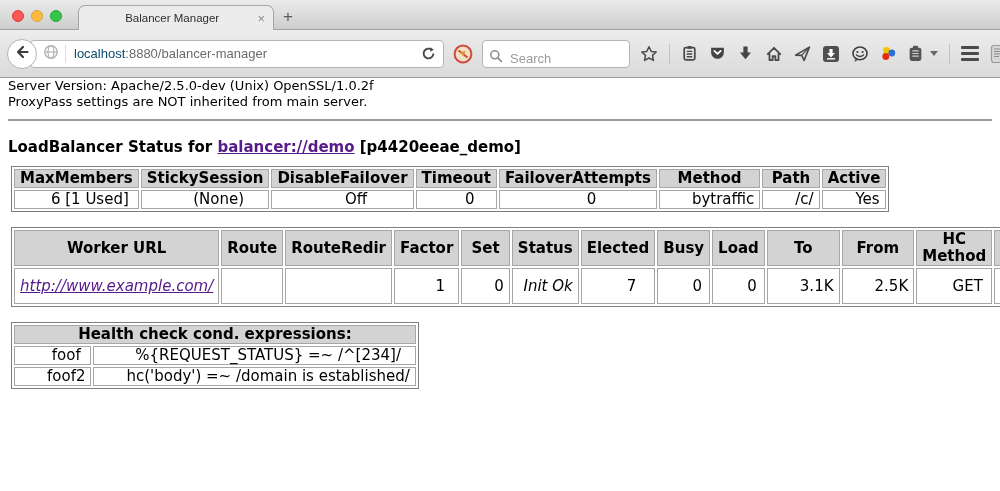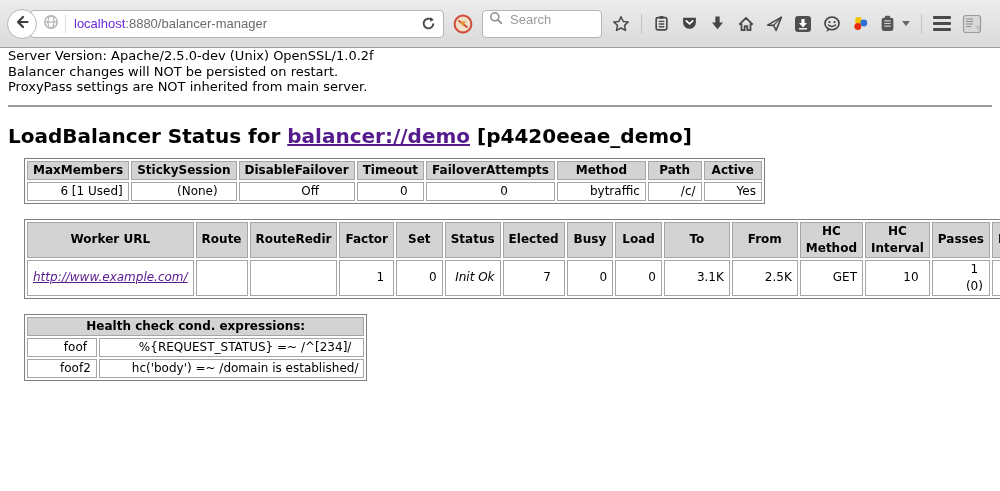--- a/index.html
+++ b/index.html
@@ -44,29 +44,29 @@
     width:30px; height:30px; border-radius:50%; background:#fff;
     border:1px solid #b4b4b4; display:flex; align-items:center; justify-content:center;
     z-index:2; margin-right:-7px; flex:none;
   }
   .urlbar {
     height:28px; width:414px; background:#fff; border:1px solid #b4b4b4;
     border-radius:4px; display:flex; align-items:center; padding:0 6px 0 12px; flex:none;
   }
   .urlbar .sep { width:1px; height:18px; background:#ddd; margin:0 8px 0 6px; }
   .url-text { font-size:13px; white-space:nowrap; flex:1; overflow:hidden; }
-  .url-host { color:#6d28d9; }
+  .url-host { color:#0c4a6e; }
   .url-path { color:#6b6b6b; }
   .reload-btn { margin-left:4px; display:flex; align-items:center; }
 
   .blocked-btn { margin:0 9px; display:flex; align-items:center; flex:none; }
 
   .searchbar {
-    height:28px; width:120px; background:#fff; border:1px solid #b4b4b4;
-    border-radius:4px; display:flex; align-items:flex-start; padding:0 6px; flex:none;
+    height:28px; width:148px; background:#fff; border:1px solid #b4b4b4;
+    border-radius:4px; display:flex; align-items:flex-end; padding:0 6px; flex:none;
   }
   .searchbar input {
     border:0; outline:0; width:100%; font-size:13px; margin-left:5px;
     font-family:inherit; color:#333; background:transparent;
   }
   .searchbar input::placeholder { color:#9a9a9a; }
 
   .iconrow { display:flex; align-items:center; gap:11px; margin-left:10px; flex:1; }
   .tb-sep { width:1px; height:20px; background:#c2c2c2; }
   .tbicon { display:flex; align-items:center; justify-content:center; }
@@ -76,38 +76,50 @@
   .burger i { display:block; width:18px; height:3px; background:#4a4a4a; border-radius:1px; }
 
   
   .content {
     height:413px; background:#fff; padding:0 8px; overflow:hidden;
     font-family:"DejaVu Sans","Liberation Sans",sans-serif; font-size:13px; color:#000;
   }
   h1.pagetitle { font-size:24px; margin:21px 0 15px; }
   .infoline { line-height:15.5px; }
   hr.rule { border:0; border-top:2px solid #9c9c9c; margin:10px 0 0 0; }
-  h3.balheading { font-size:20px; margin:17px 0 10px; }
+  h3.balheading { font-size:15px; margin:17px 0 10px; }
   a.plink { color:#551a8b; text-decoration:underline; }
 
   table.btable {
     border-collapse:separate; border-spacing:2px;
-    border:1px solid #7f7f7f; font-size:12px; margin:0 0 15px 16px;
+    border:1px solid #7f7f7f; font-size:15px; margin:0 0 15px 3px;
   }
   .btable th, .btable td { border:1px solid #a6a6a6; padding:0px 5px; line-height:17px; }
   .btable th { background:#d3d3d3; font-weight:bold; text-align:center; }
   .btable td { background:#fff; }
   td.c { text-align:center;padding-left:32px; }
   td.l { text-align:right;font-style:italic; }
 </style>
 </head>
 <body>
 
 <div class="window">
 
+  <div class="titlebar">
+    <div class="traffic">
+      <span class="light red"></span>
+      <span class="light yellow"></span>
+      <span class="light green"></span>
+    </div>
+    <div class="tab">
+      <span class="tab-title">Balancer Manager</span>
+      <span class="tab-close">×</span>
+    </div>
+    <div class="newtab">+</div>
+  </div>
 
   <div class="navbar">
     <div class="back-btn">
       <span>
         <svg width="16" height="16" viewBox="0 0 16 16">
             <path d="M9 3 L4 8 L9 13 M4 8 H13.5" stroke="#3c3c3c" stroke-width="2.2" fill="none" stroke-linecap="round" stroke-linejoin="round"></path>
           </svg>
       </span>
     </div>
 
@@ -227,21 +239,20 @@
             <path d="M13 12 L17.5 12 L17.5 17 Z" fill="#b9b9b9"></path>
           </svg>
       </span>
     </div>
   </div>
 
   <div class="content">
 
     <div>
       <div class="infoline">Server Version: Apache/2.5.0-dev (Unix) OpenSSL/1.0.2f</div>
-      <div class="infoline">Balancer changes will NOT be persisted on restart.</div>
       <div class="infoline">ProxyPass settings are NOT inherited from main server.</div>
     </div>
 
     <hr class="rule">
 
     <h3 class="balheading"><span>LoadBalancer Status for </span><a class="plink" href="#">balancer://demo</a><span> [p4420eeae_demo]</span></h3>
 
     <table class="btable">
       <tbody>
           <tr>

